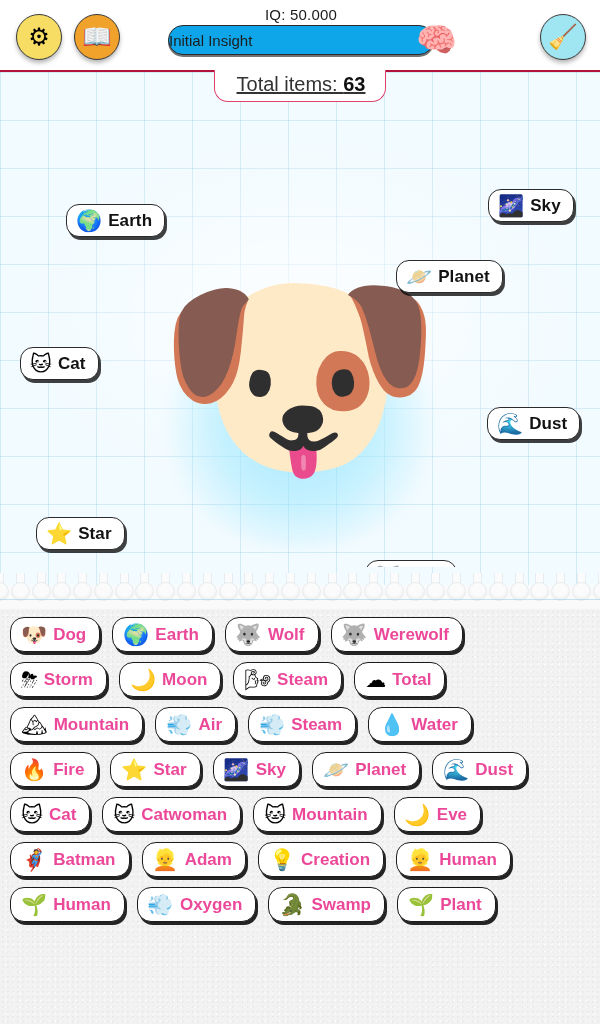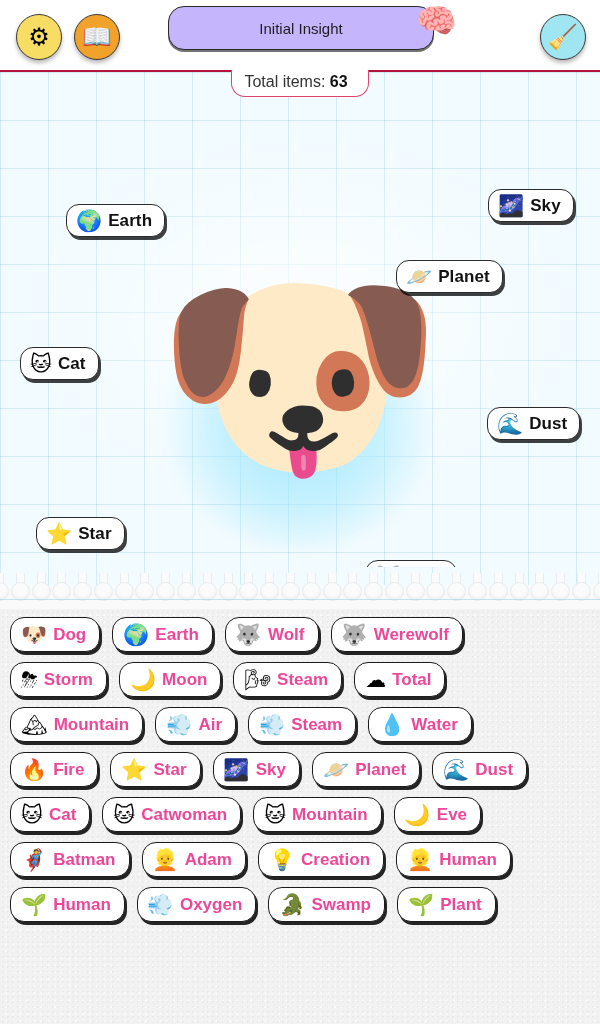--- a/index.html
+++ b/index.html
@@ -42,25 +42,25 @@
     left: 168px; top: 6px;
     width: 266px;
     text-align: center;
   }
   .iq-label {
     font-size: 15px; color: #1a1a1a; letter-spacing: .2px;
     margin-bottom: 2px;
   }
   .iq-bar {
     position: relative;
-    height: 44px;
+    height: 30px;
     border: 1.6px solid #2a2a2a;
     border-radius: 16px;
-    background: #c4b5fd;
-    display: flex; align-items: center; justify-content: center;
+    background: #0ea5e9;
+    display: flex; align-items: center; 
     box-shadow: 0 2px 0 rgba(0,0,0,0.55);
   }
   .iq-bar-text { font-size: 15px; color: #1d1d1d; }
   .brain {
     position: absolute;
     right: -24px; top: -3px;
     font-size: 33px; line-height: 1;
   }
 
   
@@ -69,24 +69,25 @@
     top: 70px; left: 0; right: 0;
     display: flex; justify-content: center;
     z-index: 40;
     pointer-events: none;
   }
   .totals-tab {
     background: #ffffff;
     border: 1.6px solid #e0436a;
     border-top: none;
     border-radius: 0 0 14px 14px;
-    padding: 3px 20px 5px 12px;
-    font-size: 16px;
+    padding: 3px 20px 5px 22px;
+    font-size: 20px;
     color: #333;
     pointer-events: auto;
+    text-decoration: underline;
   }
   .totals-tab b { color: #111; font-weight: bold; }
 
   
   .canvas {
     position: relative;
     flex: 0 0 495px;
     background-color: #f2fbff;
     background-image:
       linear-gradient(to right, rgba(150,205,230,0.35) 1px, transparent 1px),
@@ -216,20 +217,21 @@
 
     <div class="round-btn btn-settings">
       <span class="btn-glyph">⚙</span>
     </div>
 
     <div class="round-btn btn-book">
       <span class="btn-glyph">📖</span>
     </div>
 
     <div class="iq-wrap">
+      <div class="iq-label">IQ: 50.000</div>
       <div class="iq-bar">
         <span class="iq-bar-text">Initial Insight</span>
         <span class="brain">🧠</span>
       </div>
     </div>
 
     <div class="round-btn btn-clear">
       <span class="btn-glyph">🧹</span>
     </div>
   </div>

